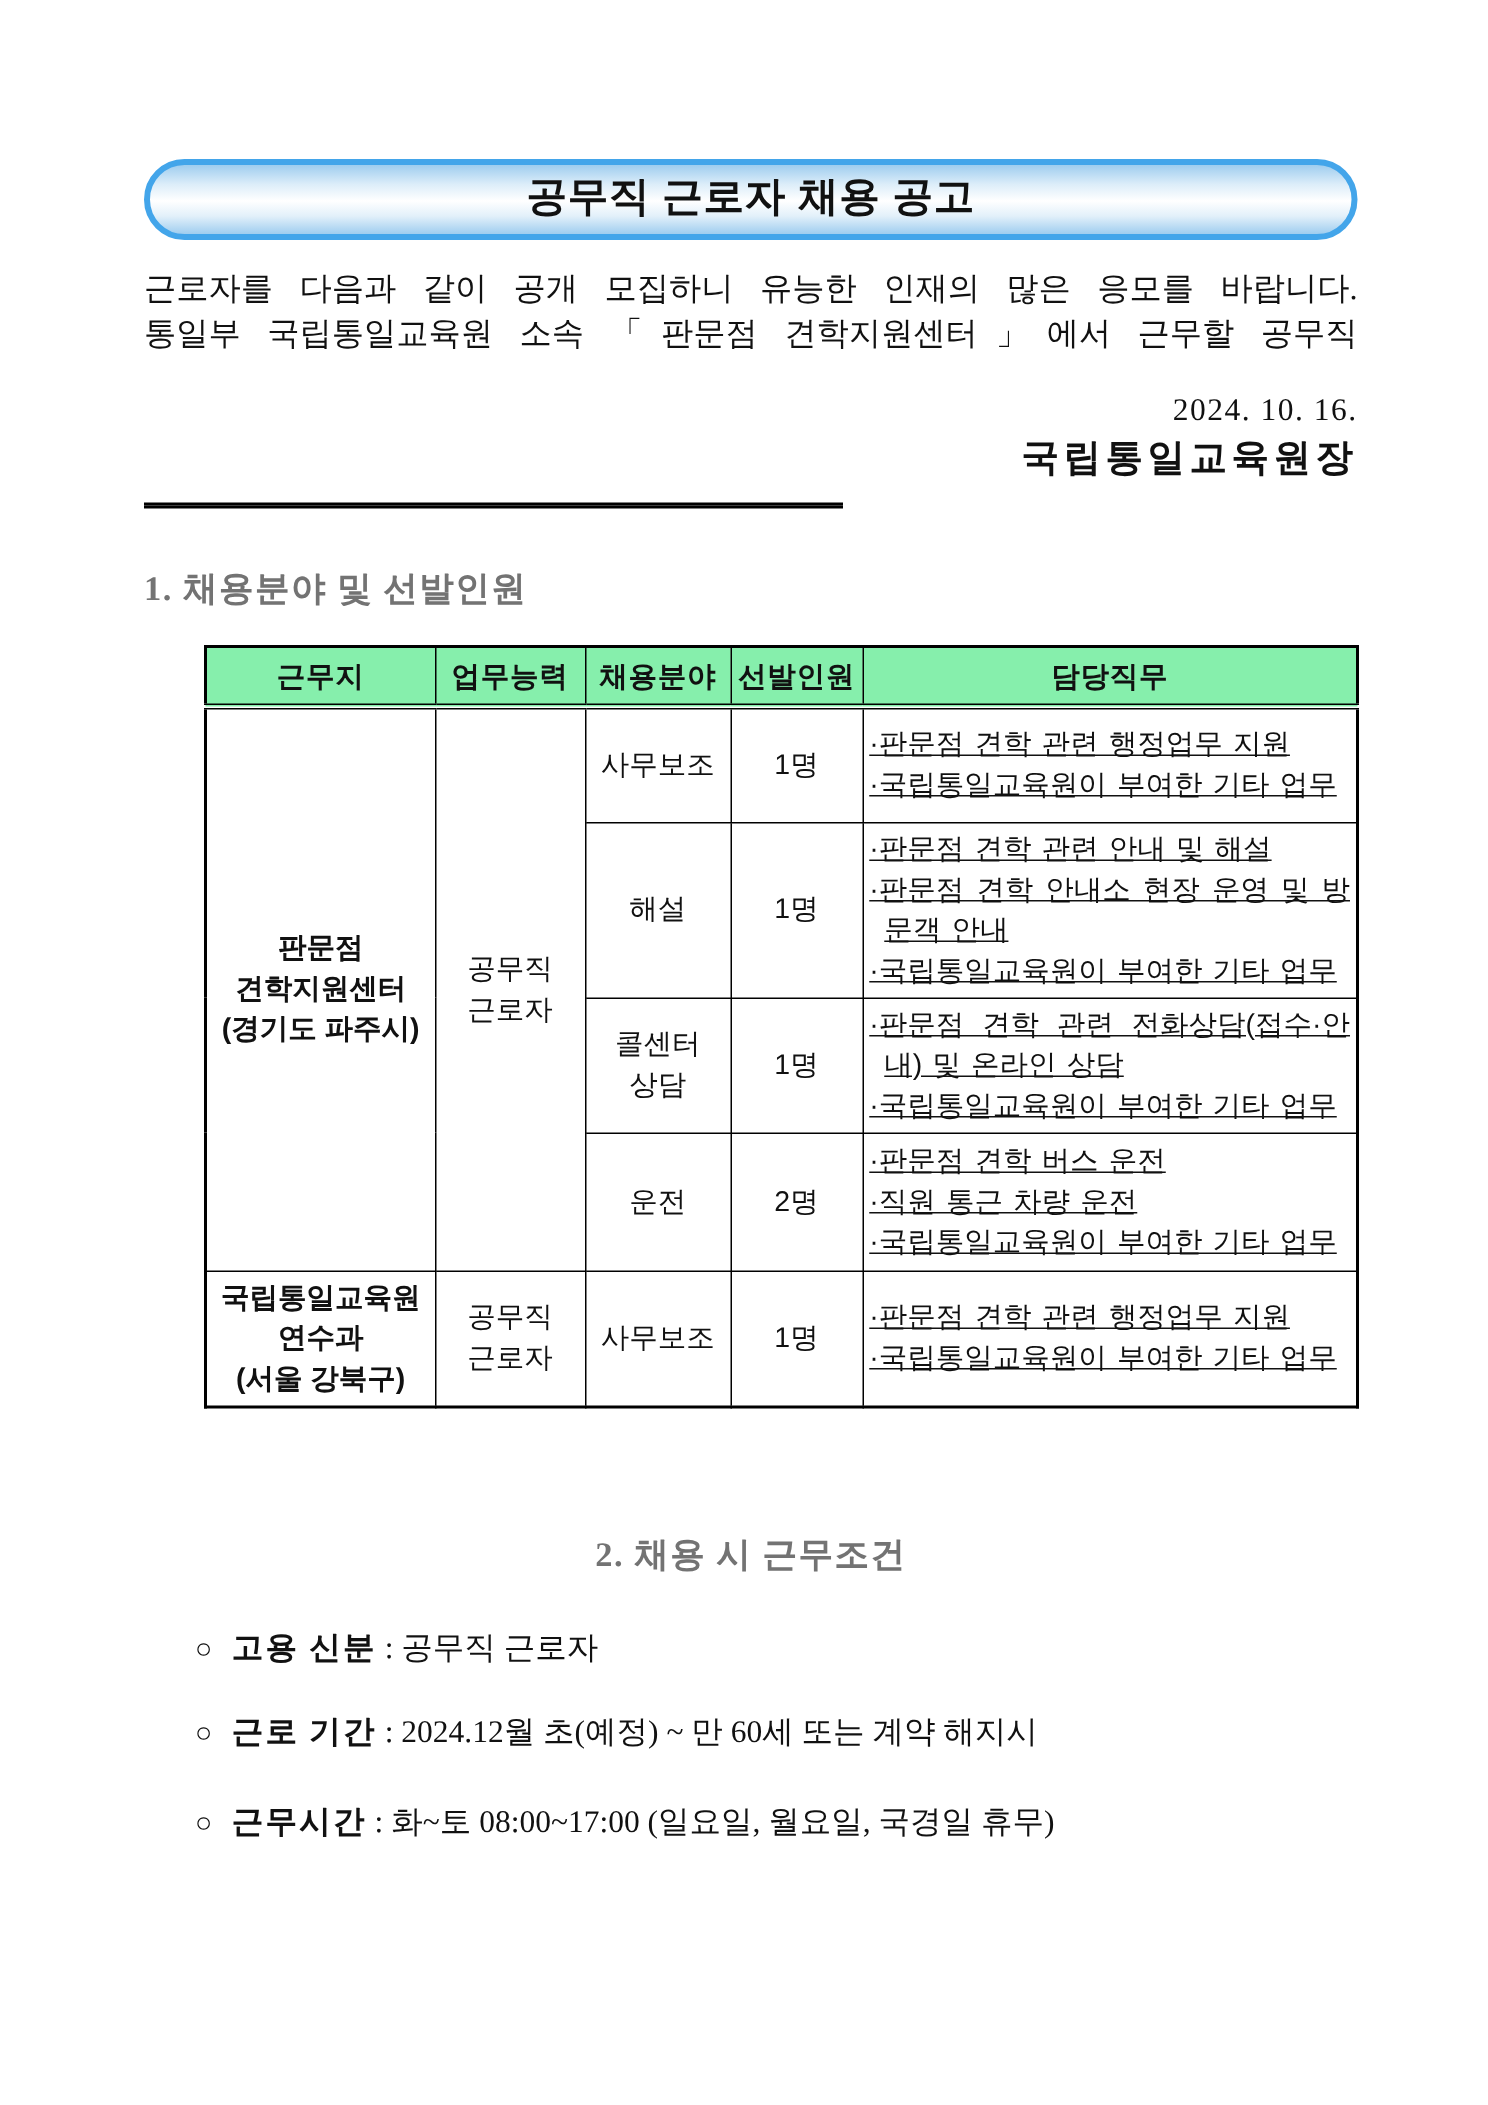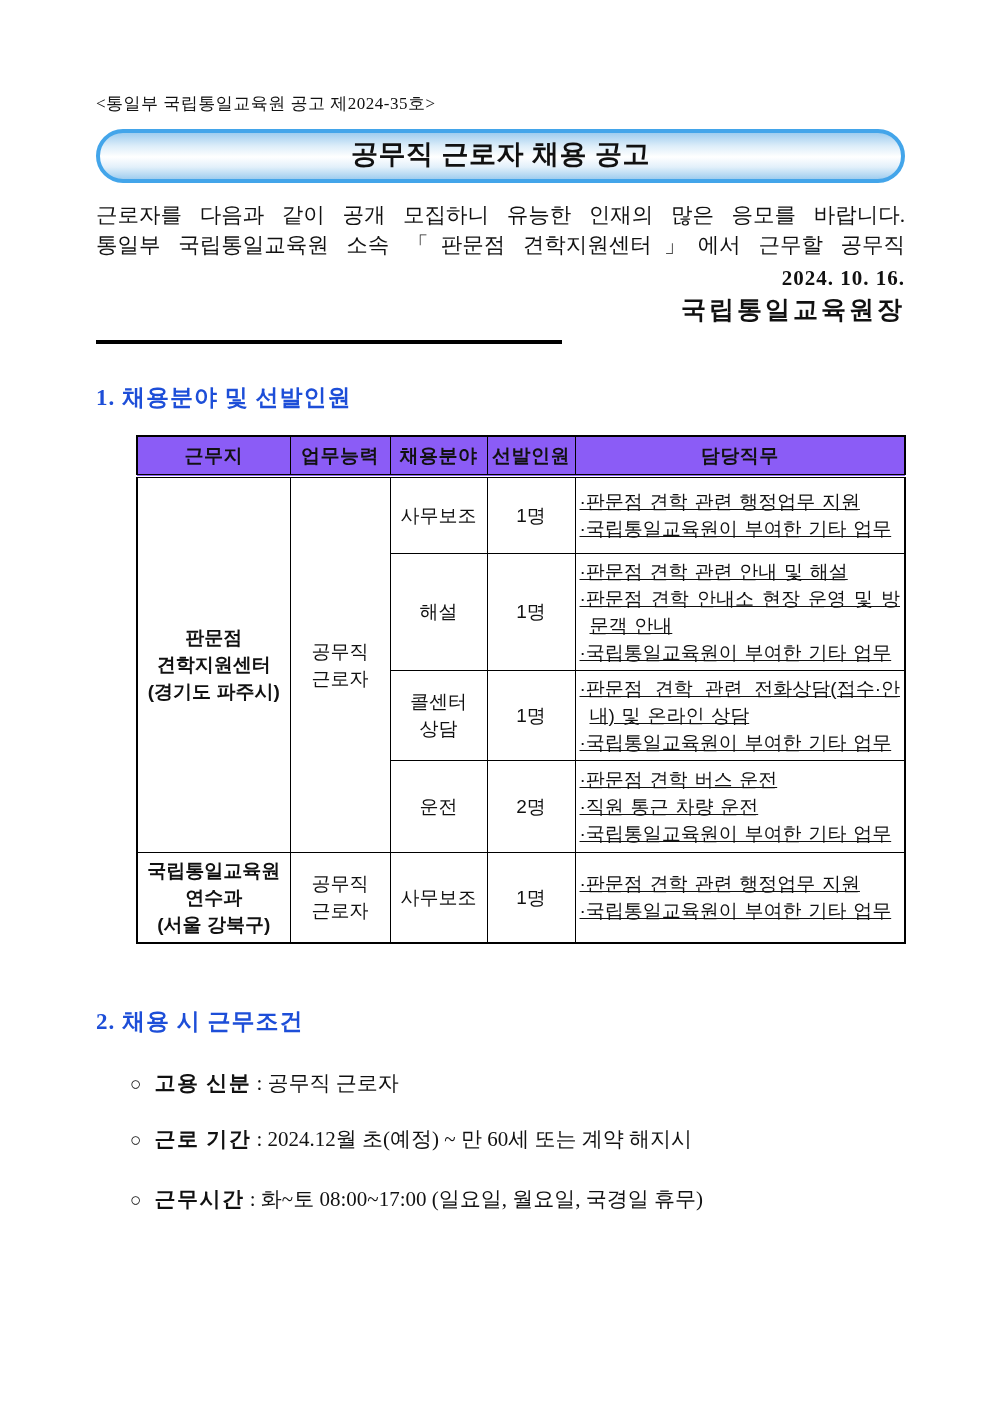--- a/index.html
+++ b/index.html
@@ -31,62 +31,62 @@
     font-weight: bold;
     font-size: 27px;
     line-height: 34px;
     letter-spacing: 0.5px;
   }
 
   .intro { margin: 17px 0 0 0; font-size: 21.5px; line-height: 30px; }
   .jline { display: block; text-align: justify; text-align-last: justify; }
 
   .doc-date {
-    margin-top: 6px;
+    margin-top: 24px;
     text-align: right;
     font-size: 21px;
-    font-weight: 700;
+    font-weight: 400;
     letter-spacing: 1px;
   }
   .doc-signer {
     margin-top: 2px;
     text-align: right;
     font-size: 25px;
     font-weight: 700;
     letter-spacing: 3px;
   }
 
   .divider {
     margin-top: 14px;
     width: 466px;
     height: 2px;
     border-top: 2px solid #000;
     border-bottom: 2px solid #000;
   }
 
   .sec-heading {
     margin: 38px 0 0 0;
-    color: #1d4ed8;
+    color: #737373;
     font-size: 23px;
     font-weight: bold;
     letter-spacing: 1px;
   }
-  .sec-heading.s2 { margin-top: 62px; }
+  .sec-heading.s2 { margin-top: 82px; text-align: center; }
 
   table.recruit {
     margin: 22px 0 0 40px;
     width: 770px;
     border-collapse: collapse;
     border: 2px solid #000;
     table-layout: fixed;
     font-family: "Liberation Sans", "DejaVu Sans", sans-serif;
     font-size: 19px;
   }
   table.recruit th {
-    background: #8b5cf6;
+    background: #86efac;
     border: 1px solid #000;
     border-bottom: 4px double #000;
     height: 40px;
     font-weight: bold;
     letter-spacing: 0.5px;
     margin-top: 36px;
   }
   table.recruit td {
     border: 1px solid #000;
     text-align: center;
@@ -120,21 +120,20 @@
     text-align: justify;
   }
   .note .marker { margin-right: 8px; }
   .note.n2 { margin-top: 30px; }
 </style>
 </head>
 <body>
 
 <div class="page">
 
-  <div class="notice-no">&lt;통일부 국립통일교육원 공고 제2024-35호&gt;</div>
 
   <div class="title-box">
     <div class="title-line">공무직 근로자 채용 공고</div>
   </div>
 
   <div class="intro">
     <span class="jline">근로자를 다음과 같이 공개 모집하니 유능한 인재의 많은 응모를 바랍니다.</span>
     <span class="jline">통일부 국립통일교육원 소속 「판문점 견학지원센터」에서 근무할 공무직</span>
   </div>
 

